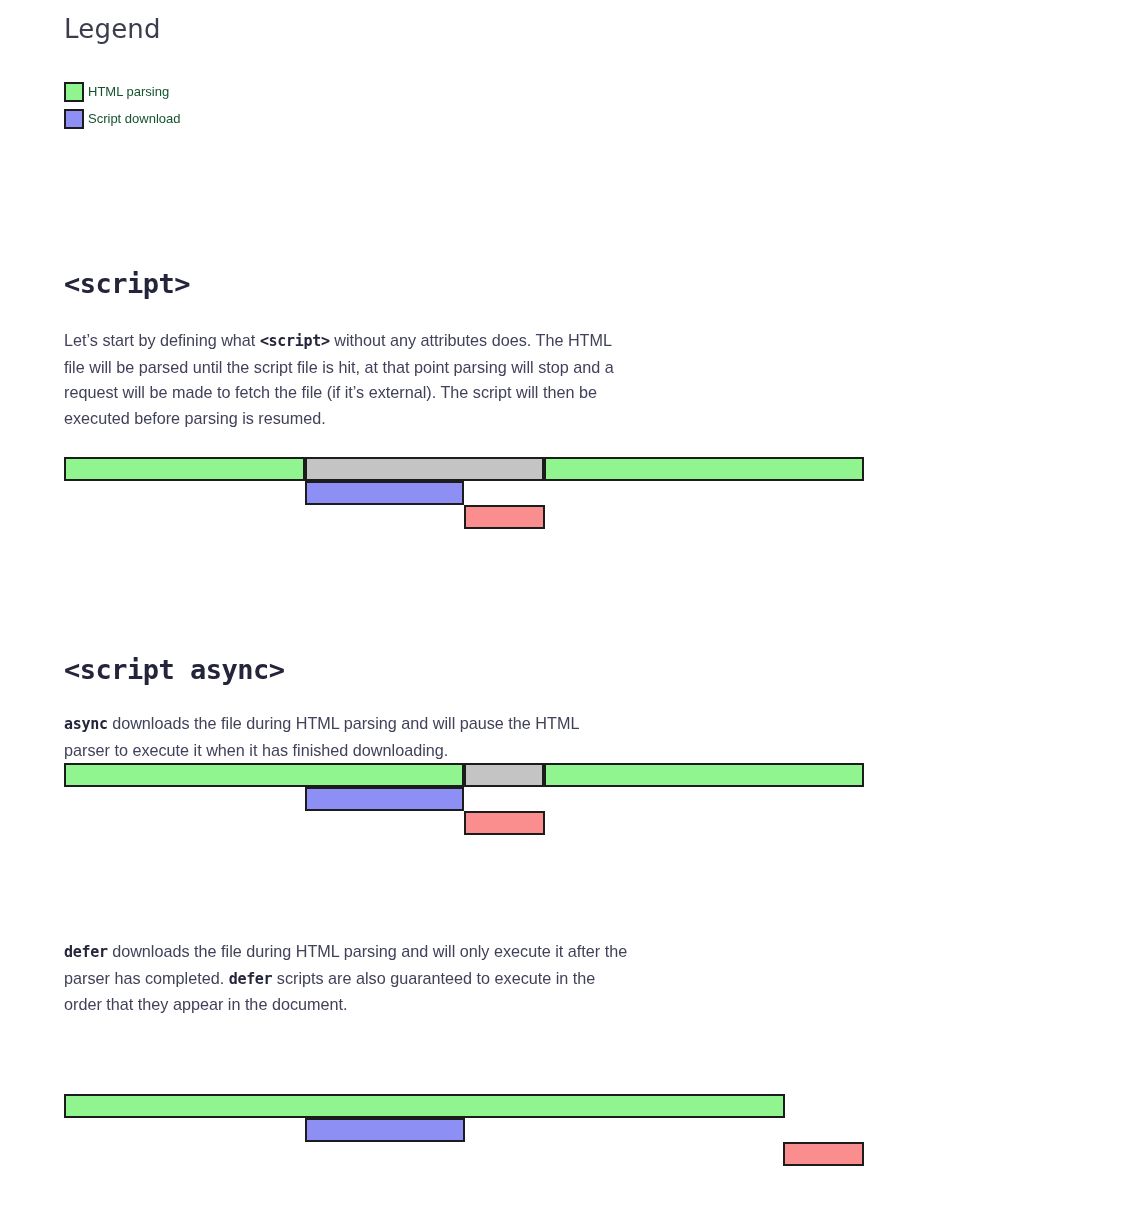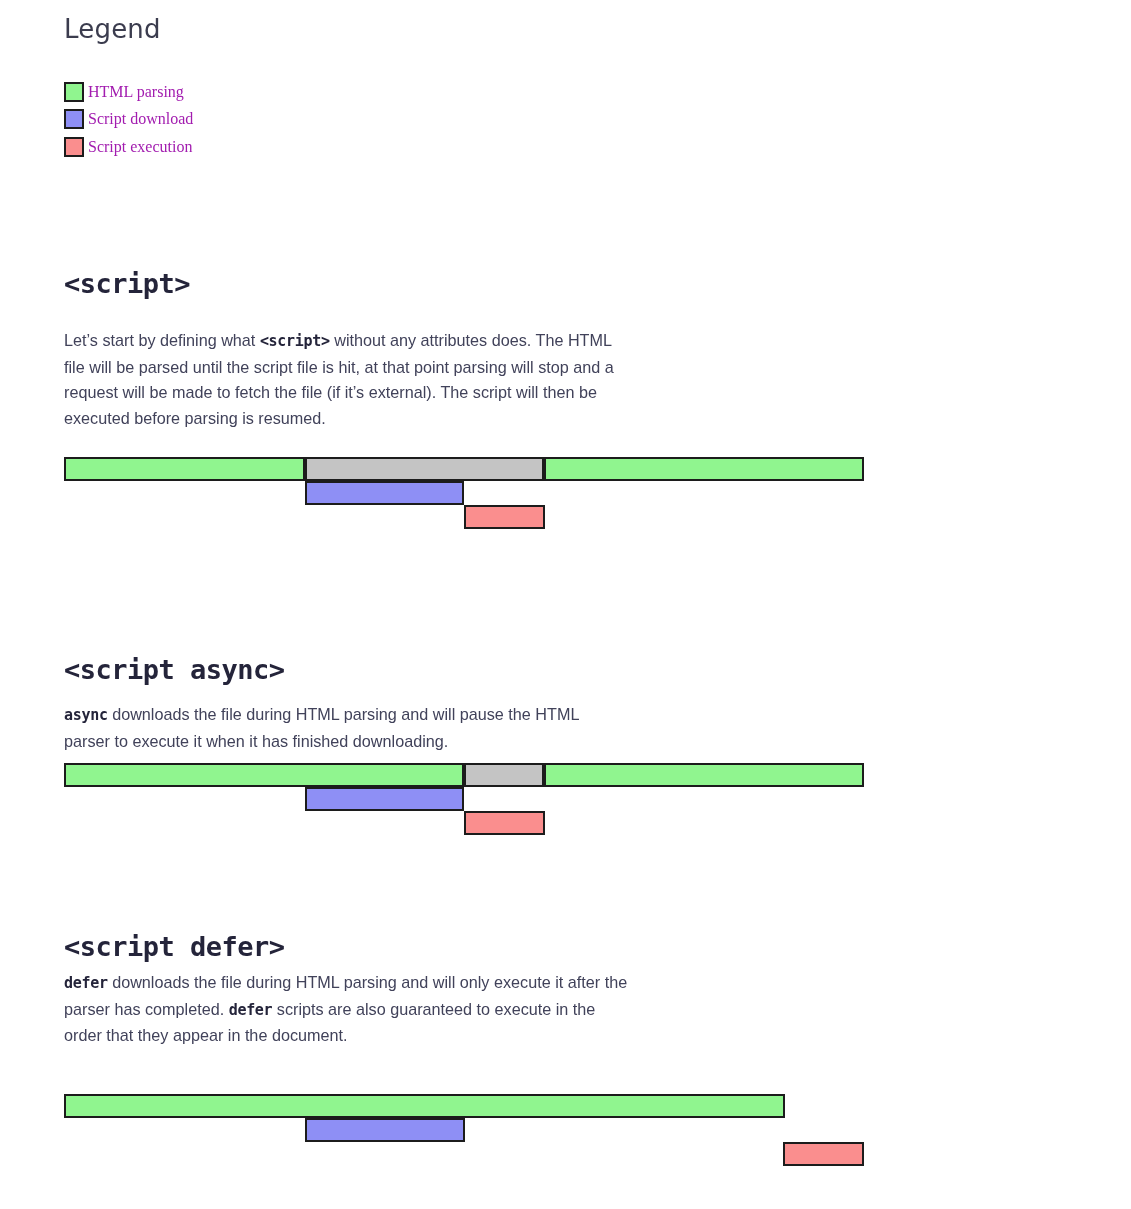--- a/index.html
+++ b/index.html
@@ -41,23 +41,23 @@
     height: 27.5px;
   }
   .legend-swatch {
     width: 20px;
     height: 20px;
     border: 2px solid #1c1c1c;
     box-sizing: border-box;
     flex: 0 0 auto;
   }
   .legend-label {
-    font-family: Liberation Serif, serif;
-    font-size: 16px;
-    color: #a21caf;
+    font-family: Liberation Sans, sans-serif;
+    font-size: 13px;
+    color: #14532d;
     line-height: 20px;
     margin-left: 4px;
     white-space: nowrap;
   }
 
   
   .section { position: absolute; left: 64px; }
   .section-heading {
     font-family: "DejaVu Sans Mono", monospace;
     font-size: 27px;
@@ -104,53 +104,48 @@
       <span class="legend-swatch" style="background:#90f58f"></span>
       <span class="legend-label">HTML parsing</span>
     </div>
 
 
     <div class="legend-row">
       <span class="legend-swatch" style="background:#8e8ff5"></span>
       <span class="legend-label">Script download</span>
     </div>
 
-    <div class="legend-row">
-      <span class="legend-swatch" style="background:#fa8e8e"></span>
-      <span class="legend-label">Script execution</span>
-    </div>
 
   </div>
 </section>
 
 <section class="section" style="top:268px;">
   <h2 class="section-heading">&lt;script&gt;</h2>
   <p class="section-body" style="margin-top:29px;">Let’s start by defining what <code>&lt;script&gt;</code> without any attributes does. The HTML file will be parsed until the script file is hit, at that point parsing will stop and a request will be made to fetch the file (if it’s external). The script will then be executed before parsing is resumed.</p>
 </section>
 <div class="timeline" style="left:64px; top:457px; width:800px; height:72px;">
     <div class="tl-bar" style="left: 0px; width: 241px; top: 0px; background: rgb(144, 245, 143);"></div>
     <div class="tl-bar" style="left: 241px; width: 239px; top: 0px; background: rgb(196, 196, 196);"></div>
     <div class="tl-bar" style="left: 480px; width: 320px; top: 0px; background: rgb(144, 245, 143);"></div>
     <div class="tl-bar" style="left: 241px; width: 159px; top: 24px; background: rgb(142, 143, 245);"></div>
     <div class="tl-bar" style="left: 400px; width: 81px; top: 48px; background: rgb(250, 142, 142);"></div>
   </div>
 
 <section class="section" style="top:654px;">
   <h2 class="section-heading">&lt;script async&gt;</h2>
-  <p class="section-body" style="margin-top:17px;"><code>async</code> downloads the file during HTML parsing and will pause the HTML parser to execute it when it has finished downloading.</p>
+  <p class="section-body" style="margin-top:26px;"><code>async</code> downloads the file during HTML parsing and will pause the HTML parser to execute it when it has finished downloading.</p>
 </section>
 <div class="timeline" style="left:64px; top:763px; width:800px; height:72px;">
     <div class="tl-bar" style="left: 0px; width: 400px; top: 0px; background: rgb(144, 245, 143);"></div>
     <div class="tl-bar" style="left: 400px; width: 80px; top: 0px; background: rgb(196, 196, 196);"></div>
     <div class="tl-bar" style="left: 480px; width: 320px; top: 0px; background: rgb(144, 245, 143);"></div>
     <div class="tl-bar" style="left: 241px; width: 159px; top: 24px; background: rgb(142, 143, 245);"></div>
     <div class="tl-bar" style="left: 400px; width: 81px; top: 48px; background: rgb(250, 142, 142);"></div>
   </div>
 
 <section class="section" style="top:931px;">
-  <h2 class="section-heading">&lt;script defer&gt;</h2>
   <p class="section-body" style="margin-top:8px;"><code>defer</code> downloads the file during HTML parsing and will only execute it after the parser has completed. <code>defer</code> scripts are also guaranteed to execute in the order that they appear in the document.</p>
 </section>
 <div class="timeline" style="left:64px; top:1094px; width:800px; height:72px;">
     <div class="tl-bar" style="left: 0px; width: 721px; top: 0px; background: rgb(144, 245, 143);"></div>
     <div class="tl-bar" style="left: 241px; width: 160px; top: 24px; background: rgb(142, 143, 245);"></div>
     <div class="tl-bar" style="left: 719px; width: 81px; top: 48px; background: rgb(250, 142, 142);"></div>
   </div>
 
 </body></html>

